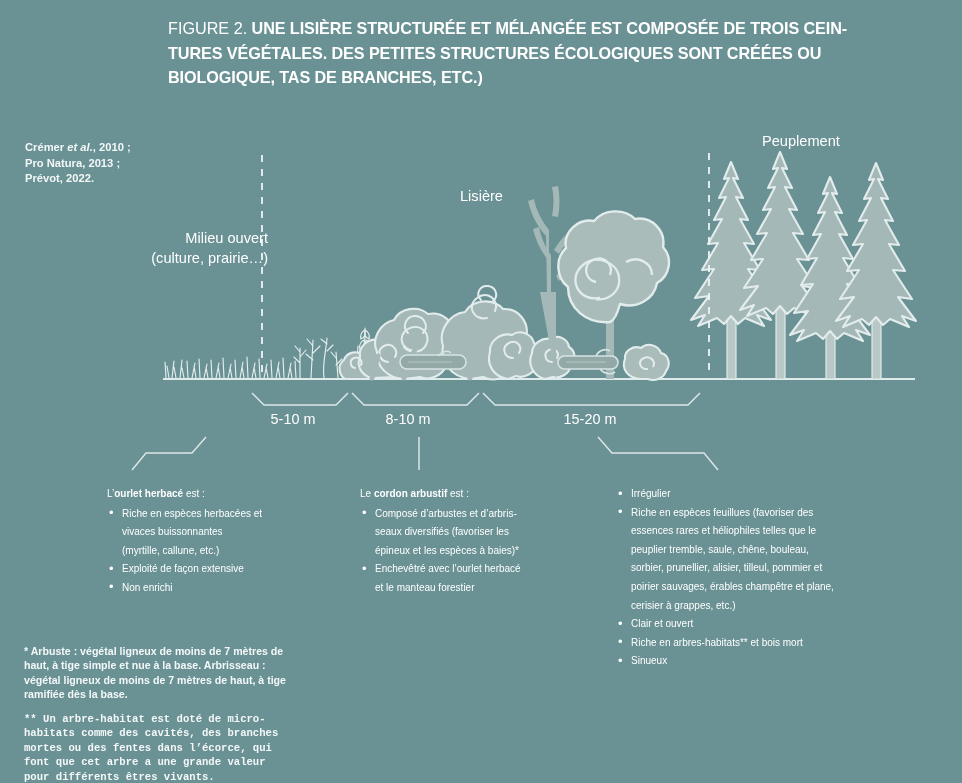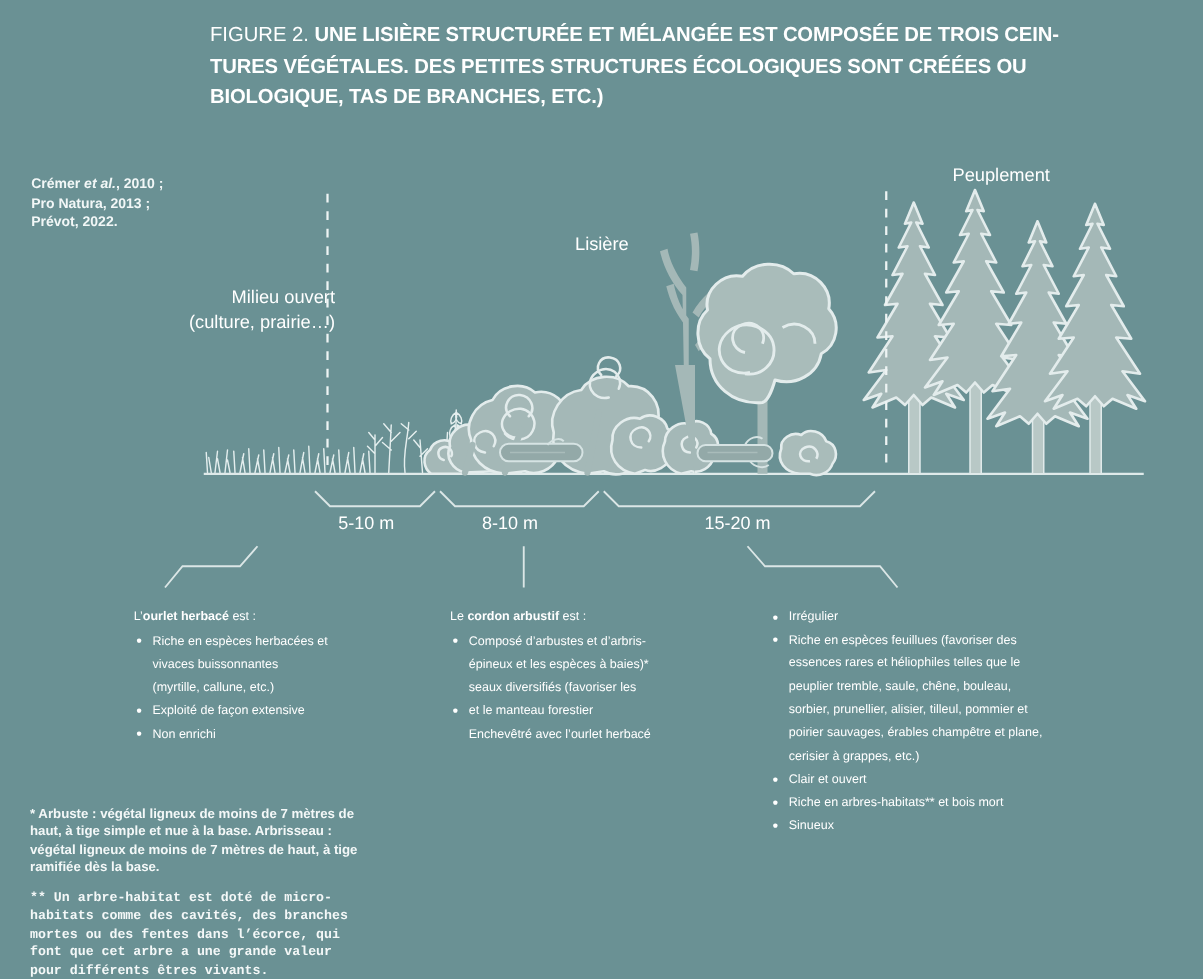--- a/index.html
+++ b/index.html
@@ -278,26 +278,26 @@
       <div>Non enrichi</div>
     </li>
   </ul>
 </div>
 
 <div class="col" id="col2">
   <div class="head"><span>Le </span><b>cordon arbustif</b><span> est :</span></div>
   <ul>
     <li>
       <div>Composé d’arbustes et d’arbris-</div>
+      <div>seaux diversifiés (favoriser les</div>
       <div>épineux et les espèces à baies)*</div>
-      <div>seaux diversifiés (favoriser les</div>
-    </li>
-    <li>
+    </li>
+    <li>
+      <div>Enchevêtré avec l’ourlet herbacé</div>
       <div>et le manteau forestier</div>
-      <div>Enchevêtré avec l’ourlet herbacé</div>
     </li>
   </ul>
 </div>
 
 <div class="col" id="col3">
   <ul>
     <li>
       <div>Irrégulier</div>
     </li>
     <li>

